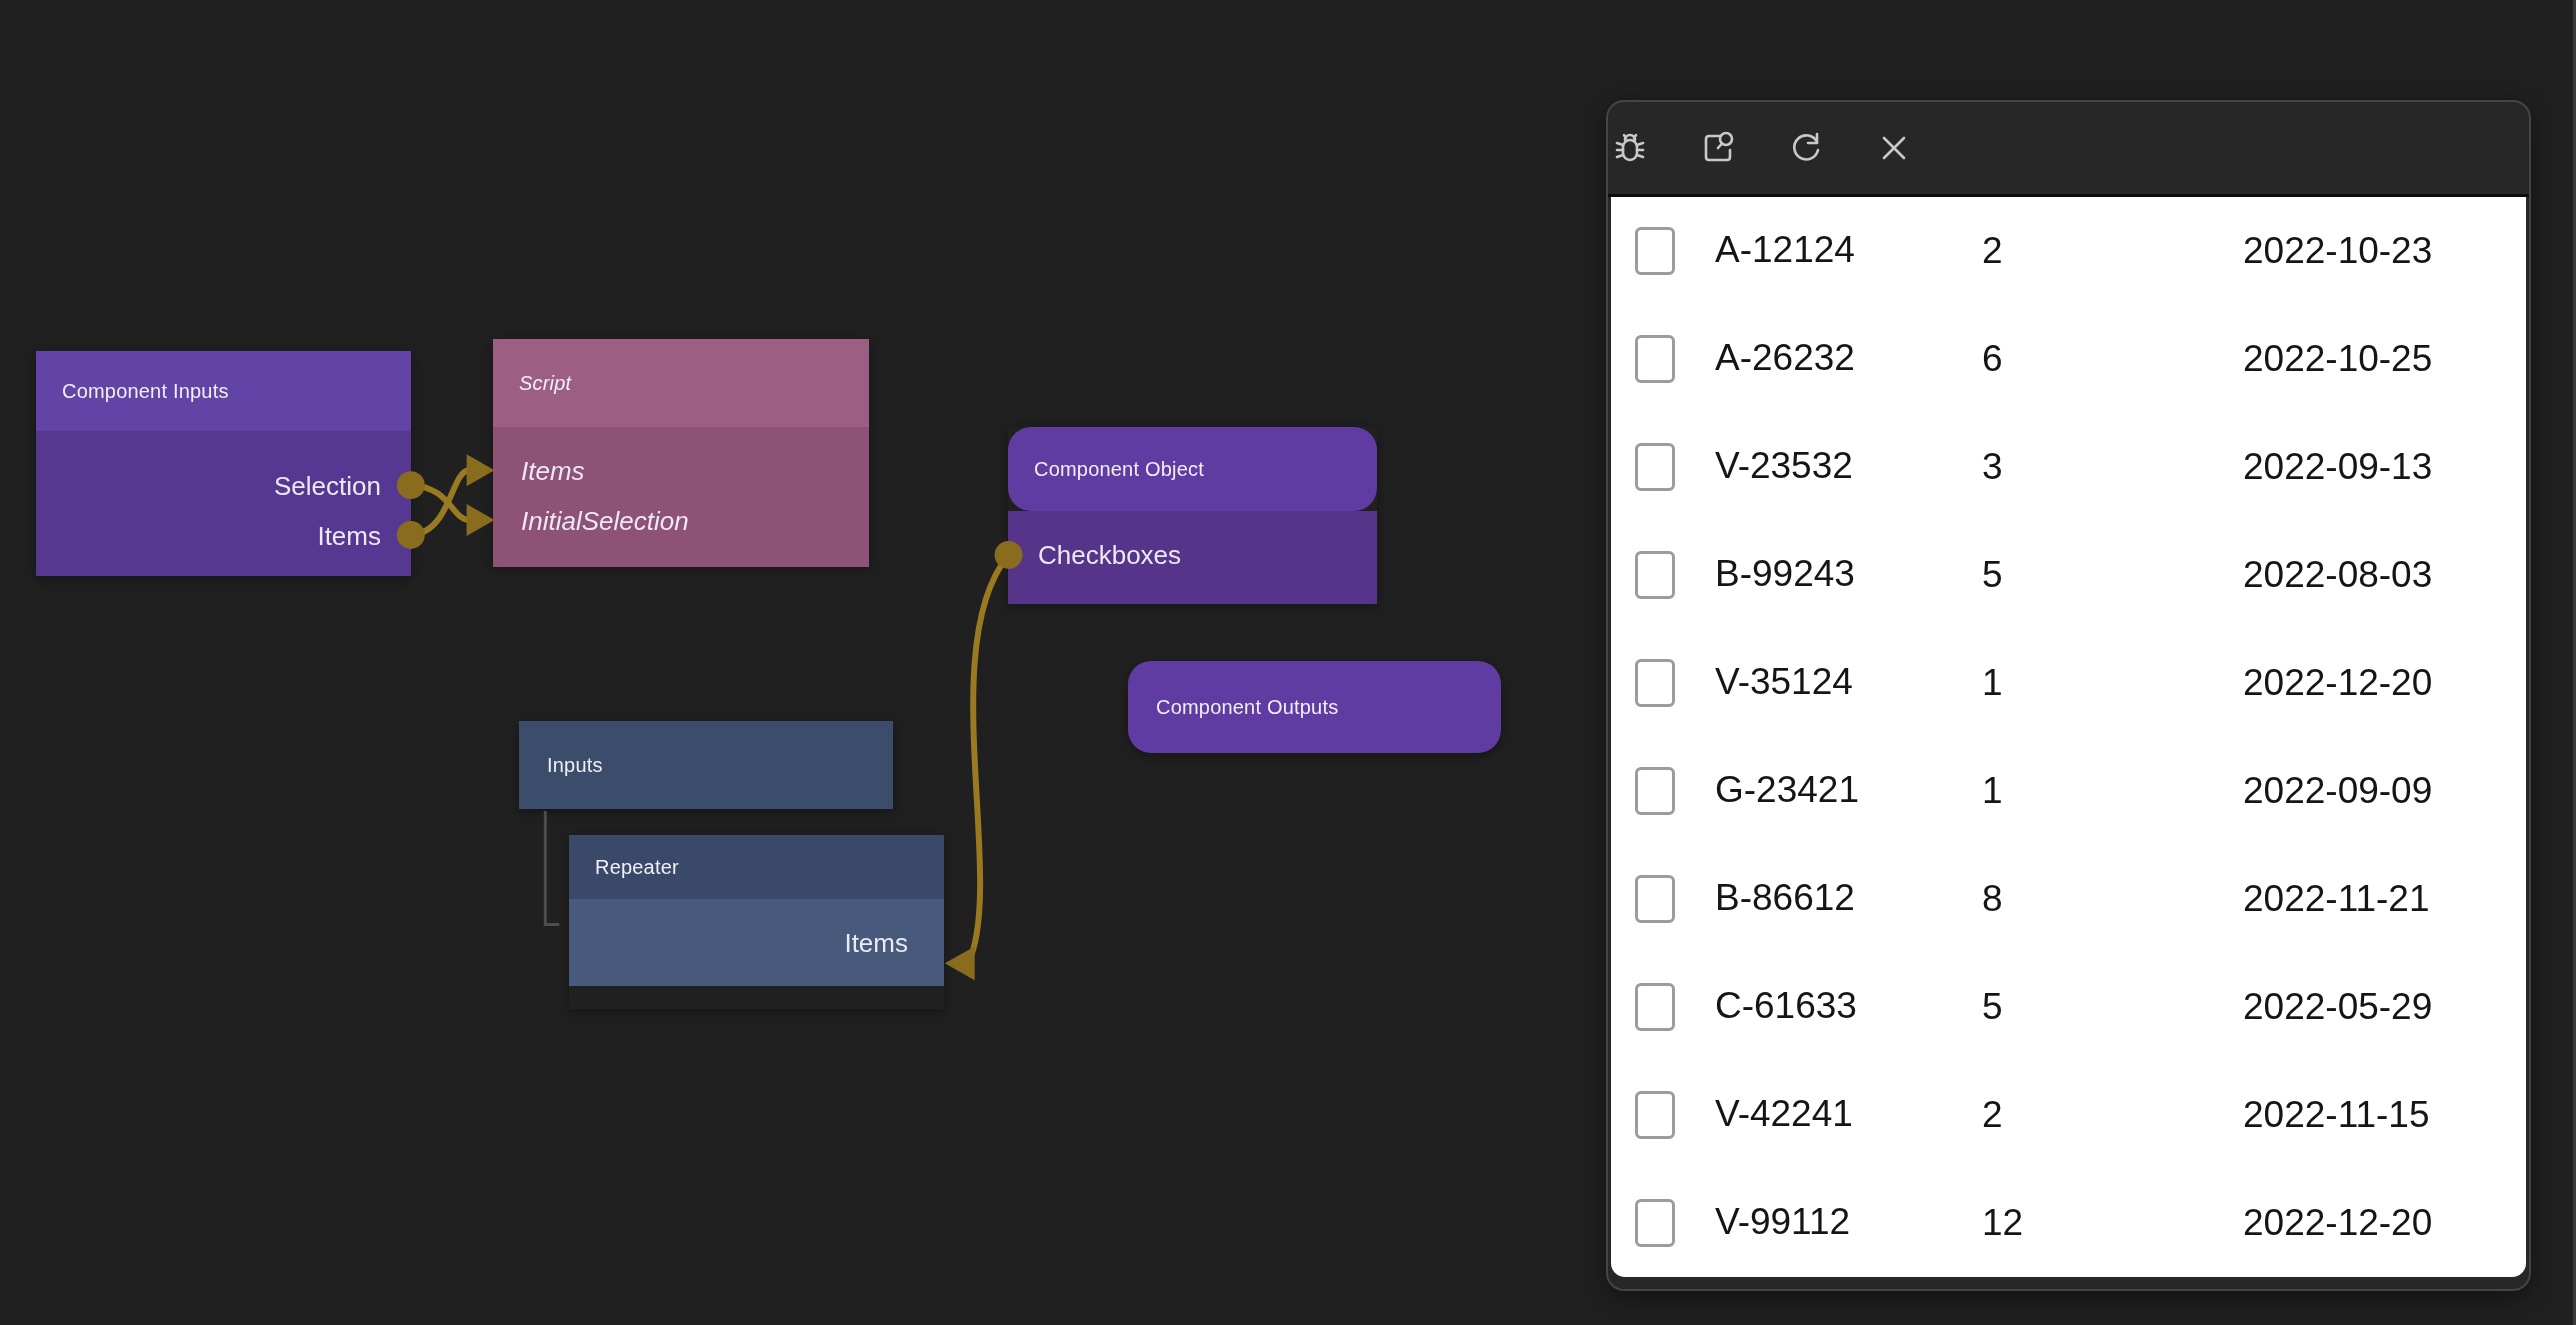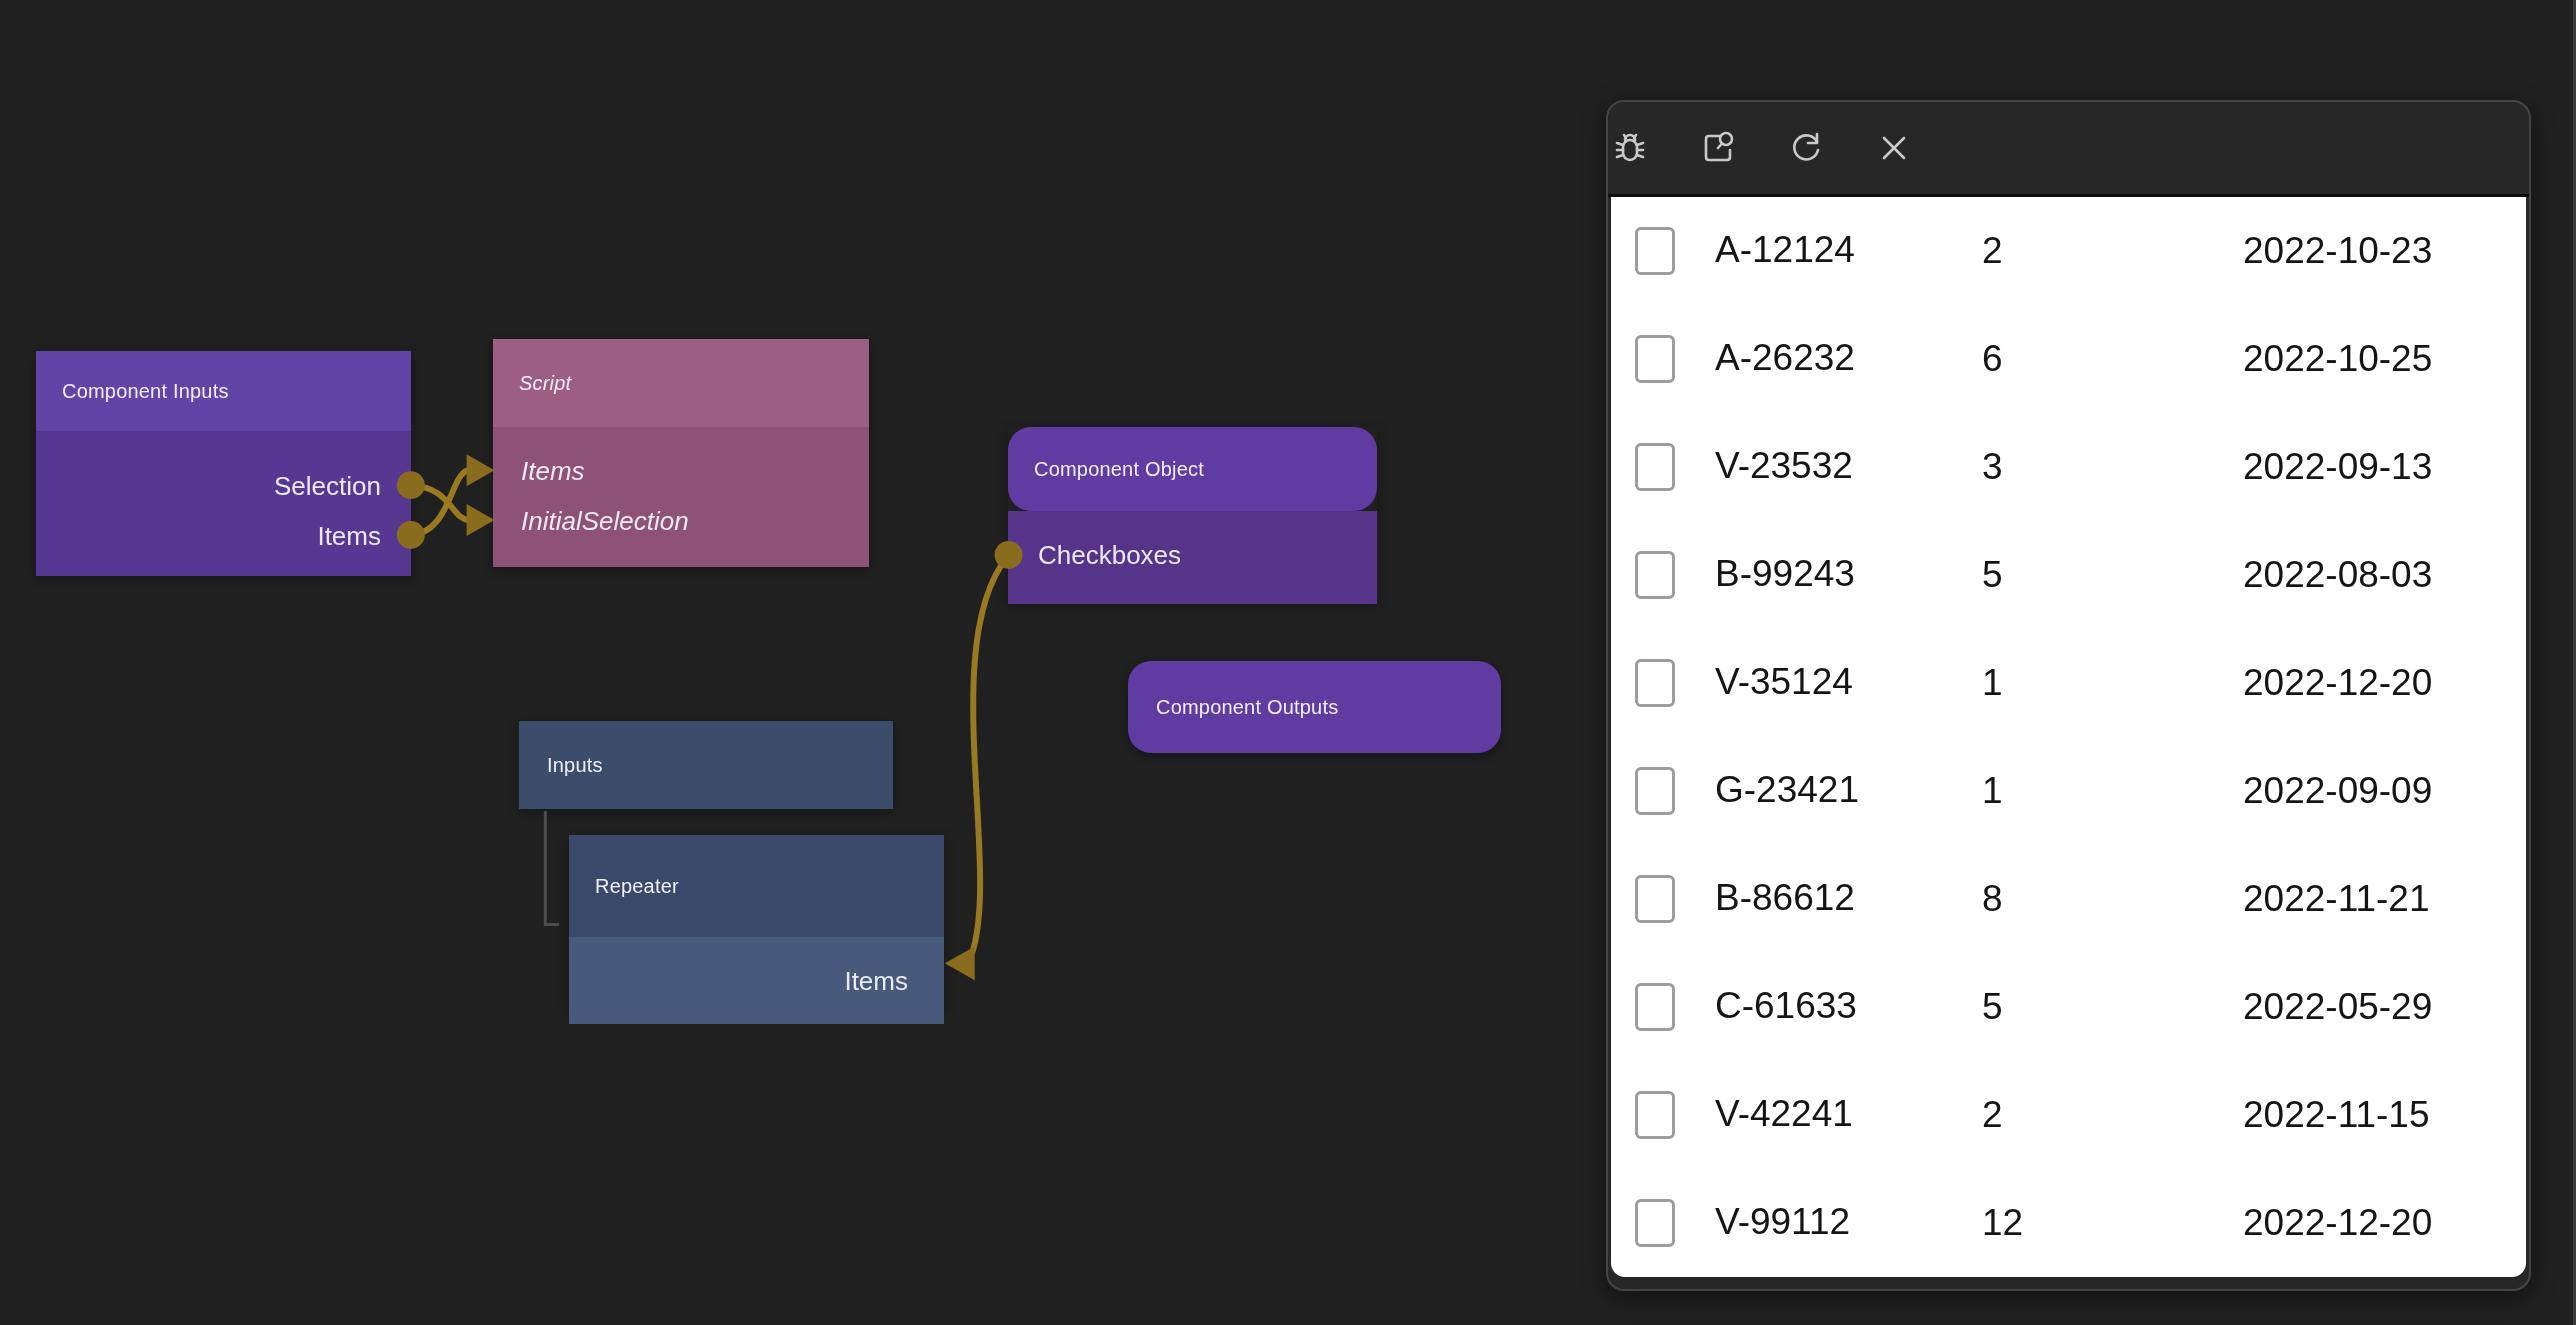--- a/index.html
+++ b/index.html
@@ -25,21 +25,21 @@
   #node-component-inputs .node-body{height:145px;text-decoration:underline;}
   #node-script{left:493px;top:339px;width:376px;height:227px;font-style:italic;}
   #node-script .node-header{height:88px;}
   #node-script .node-body{height:140px;}
   #node-component-object{left:1008px;top:427px;width:369px;height:176px;}
   #node-component-object .node-header{height:84px;border-radius:23px;}
   #node-component-object .node-body{height:93px;}
   #node-component-outputs{left:1128px;top:661px;width:373px;height:92px;}
   #node-group{left:519px;top:721px;width:374px;height:88px;}
   #node-repeater{left:569px;top:835px;width:375px;height:174px;}
-  #node-repeater .node-header{height:102px;}
+  #node-repeater .node-header{height:64px;}
   #node-repeater .node-body{height:87px;}
   .wires{position:absolute;left:0;top:0;pointer-events:none;}
   
   #browser-panel{
     position:absolute;left:1606px;top:100px;width:925px;height:1191px;
     background:#272727;border:2px solid #454545;border-radius:18px;
     box-sizing:border-box;box-shadow:0 6px 24px rgba(0,0,0,.45);
   }
   #browser-header{
     position:absolute;left:0;right:0;top:0;height:92px;

